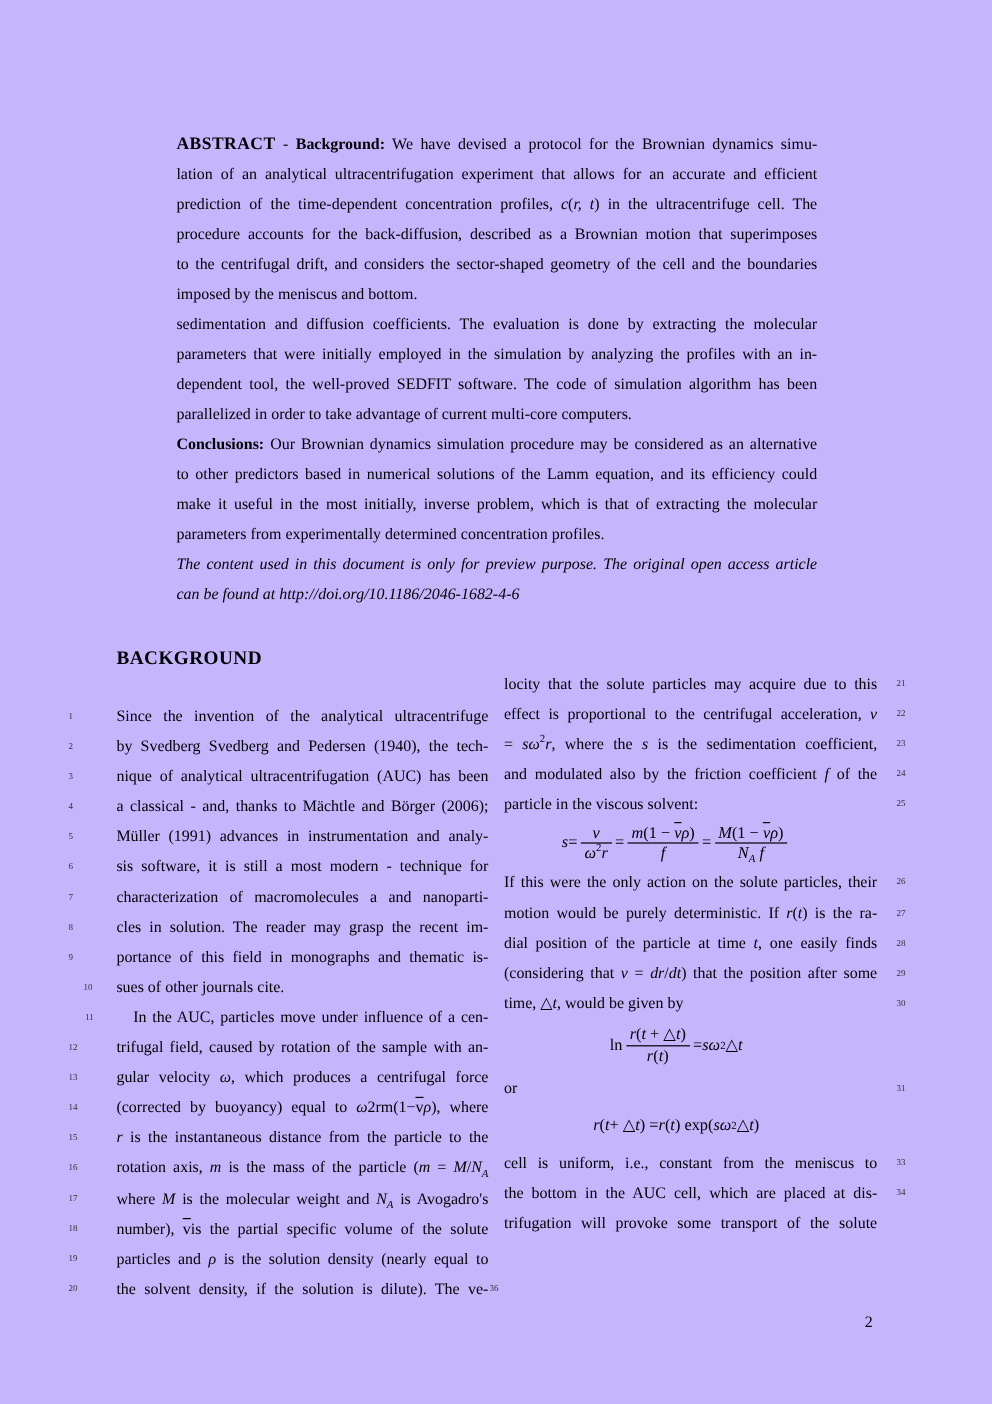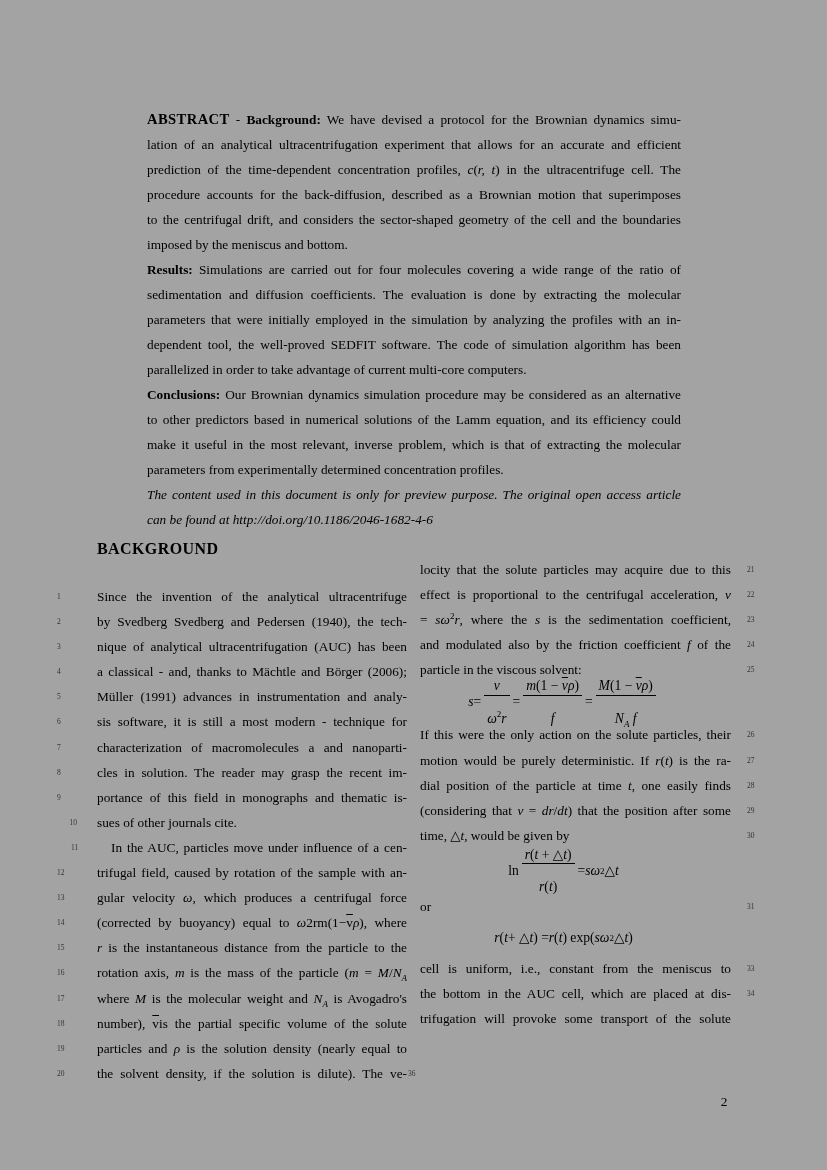--- a/index.html
+++ b/index.html
@@ -1,17 +1,17 @@
 <!DOCTYPE html>
 <html><head>
 <meta charset="utf-8">
 <style>
   html,body{margin:0;padding:0;background:#fff;}
   .page{
-    position:relative;width:827px;height:1170px;background:#a3a3a3;
+    position:relative;width:827px;height:1170px;background:#c4b5fd;
     font-family:"Liberation Serif","DejaVu Serif",serif;
     font-size:13.3px;color:#000;overflow:hidden;
   }
   .abstract{position:absolute;left:147px;top:107px;width:534px;}
   .abstract .tline{height:25px;line-height:25px;}
   .colL{position:absolute;left:97px;top:584px;width:310px;}
   .colR{position:absolute;left:420px;top:557px;width:311px;}
   .tline{position:relative;height:25.1px;line-height:25.1px;text-align:left;}
   .just{text-align:justify;text-align-last:justify;}
   .ind{text-indent:14px;}
@@ -29,46 +29,45 @@
   .lnum.gutter{left:311px;width:20px;text-align:left;}
   .eqline{
     display:flex;align-items:center;justify-content:center;
     font-size:13.6px;transform:translateX(-12px);
   }
   .eq1{height:40px;}
   .eq2{height:46px;justify-content:center;}
   .eq3{height:37px;}
   .frac{display:inline-block;vertical-align:middle;text-align:center;margin:0 3px;}
   .ftop{display:block;padding:0 3px 1px;line-height:1.15;}
-  .fbot{display:block;border-top:1px solid #000;padding:15px 3px 0;line-height:1.15;}
+  .fbot{display:block;border-top:1px solid #000;padding:0 3px 0;line-height:1.15;}
   sup{font-size:9px;line-height:0;vertical-align:super;}
   sub{font-size:9px;line-height:0;vertical-align:sub;}
   .ol{text-decoration:overline;}
   .pagenum{position:absolute;left:714px;top:1094px;width:20px;text-align:center;font-size:13.3px;}
 </style>
 </head>
 <body>
 
 <div class="page">
 
   <div class="abstract">
       <div class="tline just"><b class="abshead">ABSTRACT</b> - <b>Background:</b> We have devised a protocol for the Brownian dynamics simu-</div>
       <div class="tline just">lation of an analytical ultracentrifugation experiment that allows for an accurate and efficient</div>
       <div class="tline just">prediction of the time-dependent concentration profiles, <i>c</i>(<i>r, t</i>) in the ultracentrifuge cell.  The</div>
       <div class="tline just">procedure accounts for the back-diffusion, described as a Brownian motion that superimposes</div>
       <div class="tline just">to the centrifugal drift, and considers the sector-shaped geometry of the cell and the boundaries</div>
       <div class="tline">imposed by the meniscus and bottom.</div>
-      <div class="tline just"><b>Results:</b> Simulations are carried out for four molecules covering a wide range of the ratio of</div>
       <div class="tline just">sedimentation and diffusion coefficients.  The evaluation is done by extracting the molecular</div>
       <div class="tline just">parameters that were initially employed in the simulation by analyzing the profiles with an in-</div>
       <div class="tline just">dependent tool, the well-proved SEDFIT software. The code of simulation algorithm has been</div>
       <div class="tline">parallelized in order to take advantage of current multi-core computers.</div>
       <div class="tline just"><b>Conclusions:</b> Our Brownian dynamics simulation procedure may be considered as an alternative</div>
       <div class="tline just">to other predictors based in numerical solutions of the Lamm equation, and its efficiency could</div>
-      <div class="tline just">make it useful in the most relevant, inverse problem, which is that of extracting the molecular</div>
+      <div class="tline just">make it useful in the most initially, inverse problem, which is that of extracting the molecular</div>
       <div class="tline">parameters from experimentally determined concentration profiles.</div>
       <div class="tline just"><i>The content used in this document is only for preview purpose. The original open access article</i></div>
       <div class="tline"><i>can be found at http://doi.org/10.1186/2046-1682-4-6</i></div>
     </div>
 
   <div class="heading">BACKGROUND</div>
 
   <div class="colL">
       <div class="tline just">Since the invention of the analytical ultracentrifuge<span class="lnum left">1</span></div>
       <div class="tline just">by Svedberg Svedberg and Pedersen (1940), the tech-<span class="lnum left">2</span></div>

